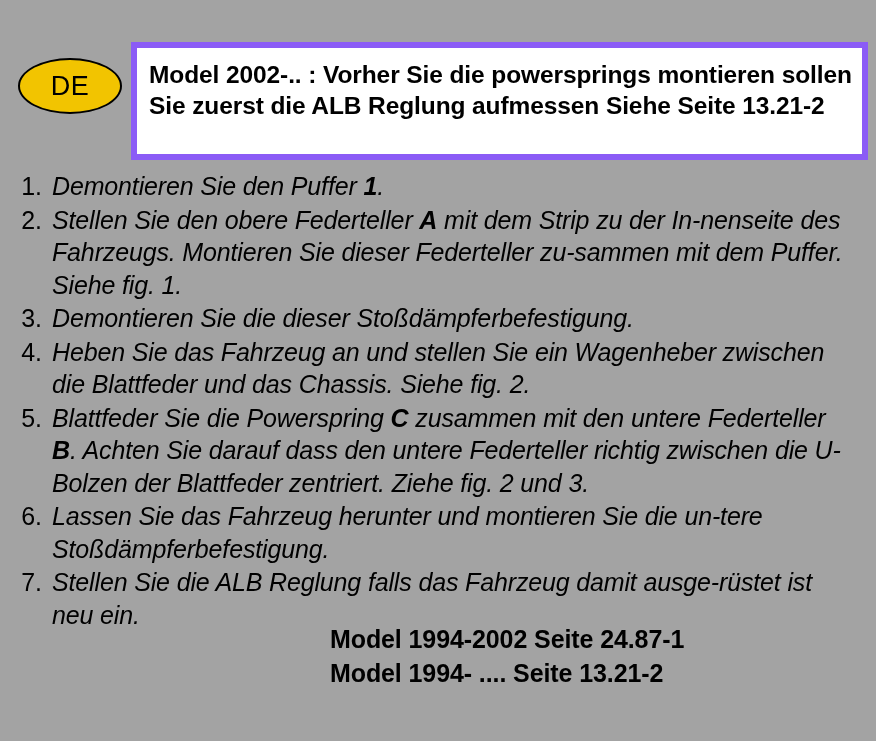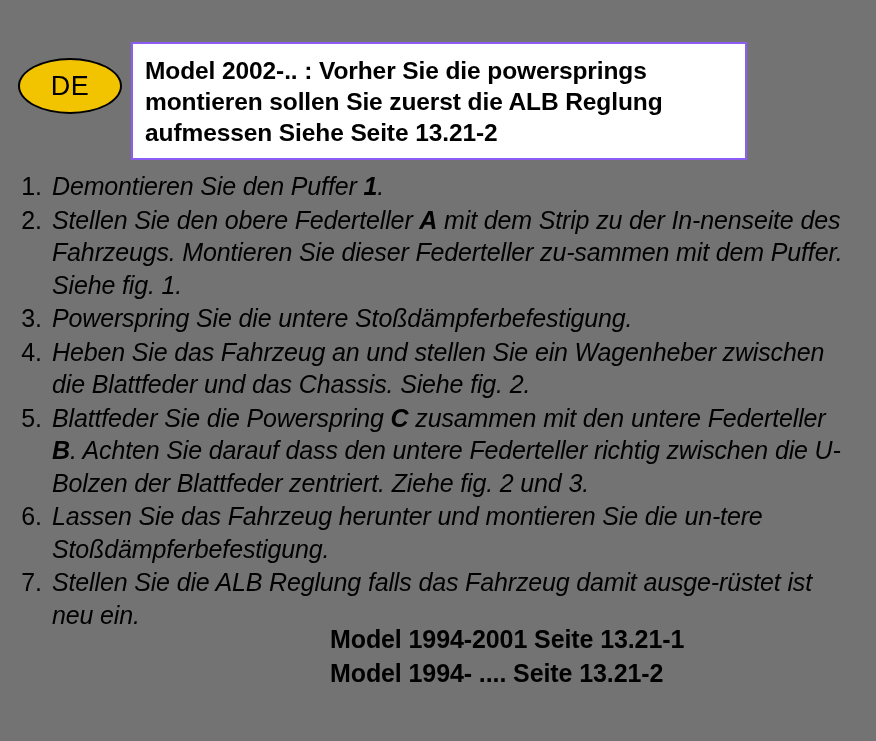--- a/index.html
+++ b/index.html
@@ -13,21 +13,21 @@
     font-family: "Liberation Sans", sans-serif;
     color: #000000;
     position: relative;
     overflow: hidden;
   }
   .page {
     position: absolute;
     left: 0; top: 0;
     width: 876px;
     height: 741px;
-    background: #737373;
+    background: #a3a3a3;
     box-sizing: border-box;
   }
   
   .header-row {
     position: absolute;
     left: 0;
     top: 36px;
     width: 876px;
     height: 130px;
   }
@@ -48,23 +48,23 @@
   .lang-badge span {
     font-size: 27px;
     font-weight: normal;
     letter-spacing: 0.5px;
     color: #000000;
   }
   .notice-box {
     position: absolute;
     left: 131px;
     top: 6px;
-    width: 616px;
+    width: 737px;
     height: 118px;
-    border: 2px solid #8b5cf6;
+    border: 6px solid #8b5cf6;
     box-sizing: border-box;
     background: #ffffff;
     padding: 12px 10px 8px 12px;
   }
   .notice-text {
     font-size: 24.5px;
     font-weight: bold;
     line-height: 1.26;
     letter-spacing: -0.1px;
   }
@@ -130,38 +130,38 @@
       <div class="step">
         <div class="step-num">1.</div>
         <div class="step-body"><span>Demontieren Sie den Puffer </span><b>1</b><span>.</span></div>
       </div>
       <div class="step">
         <div class="step-num">2.</div>
         <div class="step-body"><span>Stellen Sie den obere Federteller </span><b>A</b><span> mit dem Strip zu der In-nenseite des Fahrzeugs. Montieren Sie dieser Federteller zu-sammen mit dem Puffer. Siehe fig. 1.</span></div>
       </div>
       <div class="step">
         <div class="step-num">3.</div>
-        <div class="step-body"><span>Powerspring Sie die untere Stoßdämpferbefestigung.</span></div>
+        <div class="step-body"><span>Demontieren Sie die dieser Stoßdämpferbefestigung.</span></div>
       </div>
       <div class="step">
         <div class="step-num">4.</div>
         <div class="step-body"><span>Heben Sie das Fahrzeug an und stellen Sie ein Wagenheber zwischen die Blattfeder und das Chassis. Siehe fig. 2.</span></div>
       </div>
       <div class="step">
         <div class="step-num">5.</div>
         <div class="step-body"><span>Blattfeder Sie die Powerspring </span><b>C</b><span> zusammen mit den untere Federteller </span><b>B</b><span>. Achten Sie darauf dass den untere Federteller richtig zwischen die U-Bolzen  der Blattfeder zentriert. Ziehe fig. 2 und 3.</span></div>
       </div>
       <div class="step">
         <div class="step-num">6.</div>
         <div class="step-body"><span>Lassen Sie das Fahrzeug herunter und montieren Sie die un-tere Stoßdämpferbefestigung.</span></div>
       </div>
       <div class="step">
         <div class="step-num">7.</div>
         <div class="step-body"><span>Stellen Sie die ALB Reglung falls das Fahrzeug damit ausge-rüstet ist neu ein.</span></div>
       </div>
     </div>
 
   <div class="refs">
-    <div class="ref-line">Model 1994-2001 Seite 13.21-1</div>
+    <div class="ref-line">Model 1994-2002 Seite 24.87-1</div>
     <div class="ref-line">Model 1994- .... Seite 13.21-2</div>
   </div>
 
 </div>
 
 </body></html>

